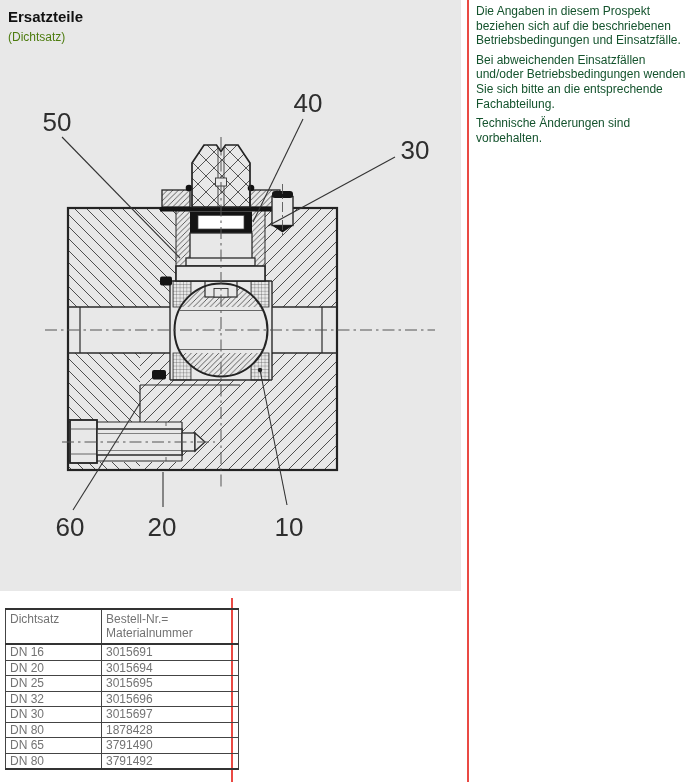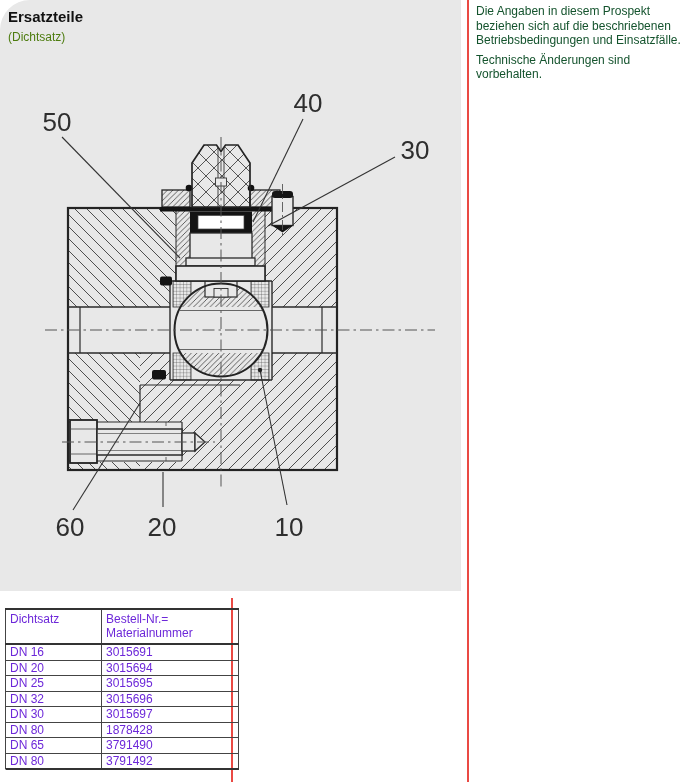--- a/index.html
+++ b/index.html
@@ -1,30 +1,30 @@
 <!DOCTYPE html>
 <html><head>
 <meta charset="utf-8">
 <style>
   html,body{margin:0;padding:0;}
   .page{position:relative;width:700px;height:782px;background:#ffffff;
-        font-family:"Liberation Sans",sans-serif;overflow:hidden;border-radius:30px;}
+        font-family:"Liberation Sans",sans-serif;overflow:hidden;}
   .gray-panel{position:absolute;left:0;top:0;width:461px;height:591px;background:#e8e8e8;}
   .red-line{position:absolute;background:#ea4a44;width:2px;}
   .red-main{left:467px;top:0;height:782px;}
   .red-table{left:231px;top:598px;height:184px;}
   .doc-header{position:absolute;left:8px;top:8px;}
   .doc-header h1{margin:0;font-size:15px;font-weight:bold;color:#111;}
   .doc-header .sub{margin-top:5px;font-size:12px;color:#4d7c0f;}
   .drawing-wrap{position:absolute;left:30px;top:80px;width:420px;height:480px;}
   .note{position:absolute;left:476px;top:4px;width:217px;}
   .note h2{margin:0 0 7px 0;font-size:15.5px;font-weight:bold;color:#111;letter-spacing:.2px;}
   .note p{margin:0 0 5px 0;font-size:12px;line-height:14.6px;color:#14532d;}
   table.parts{position:absolute;left:5px;top:608px;width:215px;border-collapse:collapse;
-              font-size:12px;color:#6d28d9;table-layout:fixed;}
+              font-size:12px;color:#737373;table-layout:fixed;}
   table.parts th,table.parts td{border:1px solid #444;text-align:left;font-weight:normal;
               padding:1px 4px;vertical-align:top;}
   table.parts thead th{border-top:2px solid #333;border-bottom:2px solid #333;line-height:13.5px;padding-top:3px;padding-bottom:3px;}
   table.parts tbody tr:last-child td{border-bottom:2px solid #333;}
   table.parts td{height:12px;line-height:12.5px;}
   .col1{width:87px;} .col2{width:128px;}
   .preline{white-space:pre-line;}
   svg text.callout{font-family:"Liberation Sans",sans-serif;font-size:26px;fill:#2e2e2e;}
 </style>
 </head>
@@ -168,20 +168,21 @@
       <text class="callout" x="278" y="32" text-anchor="middle">40</text>
       <text class="callout" x="385" y="79" text-anchor="middle">30</text>
       <text class="callout" x="259" y="456" text-anchor="middle">10</text>
       <text class="callout" x="132" y="456" text-anchor="middle">20</text>
       <text class="callout" x="40" y="456" text-anchor="middle">60</text>
     </svg>
   </div>
 
   <aside class="note">
     <p>Die Angaben in diesem Prospekt beziehen sich auf die beschriebenen Betriebsbedingungen und Einsatzfälle.</p>
+    <p>Bei abweichenden Einsatzfällen und/oder Betriebsbedingungen wenden Sie sich bitte an die entsprechende Fachabteilung.</p>
     <p>Technische Änderungen sind vorbehalten.</p>
   </aside>
 
   <table class="parts">
     <thead>
       <tr>
         <th class="col1">Dichtsatz</th>
         <th class="col2 preline">Bestell-Nr.=
 Materialnummer</th>
       </tr>

